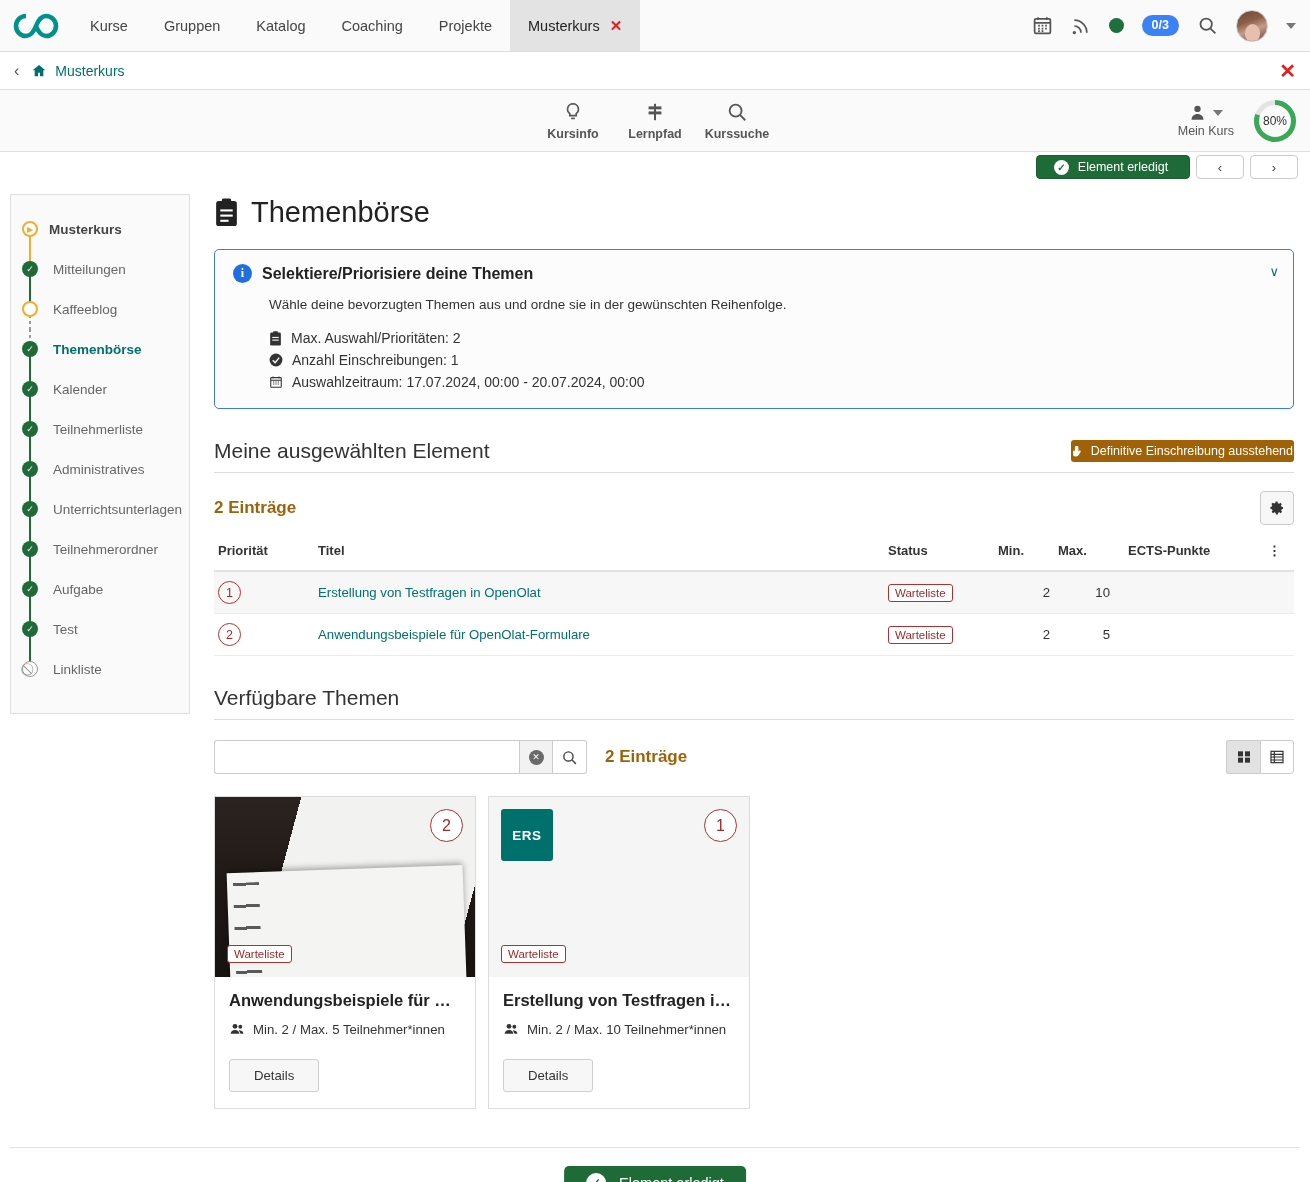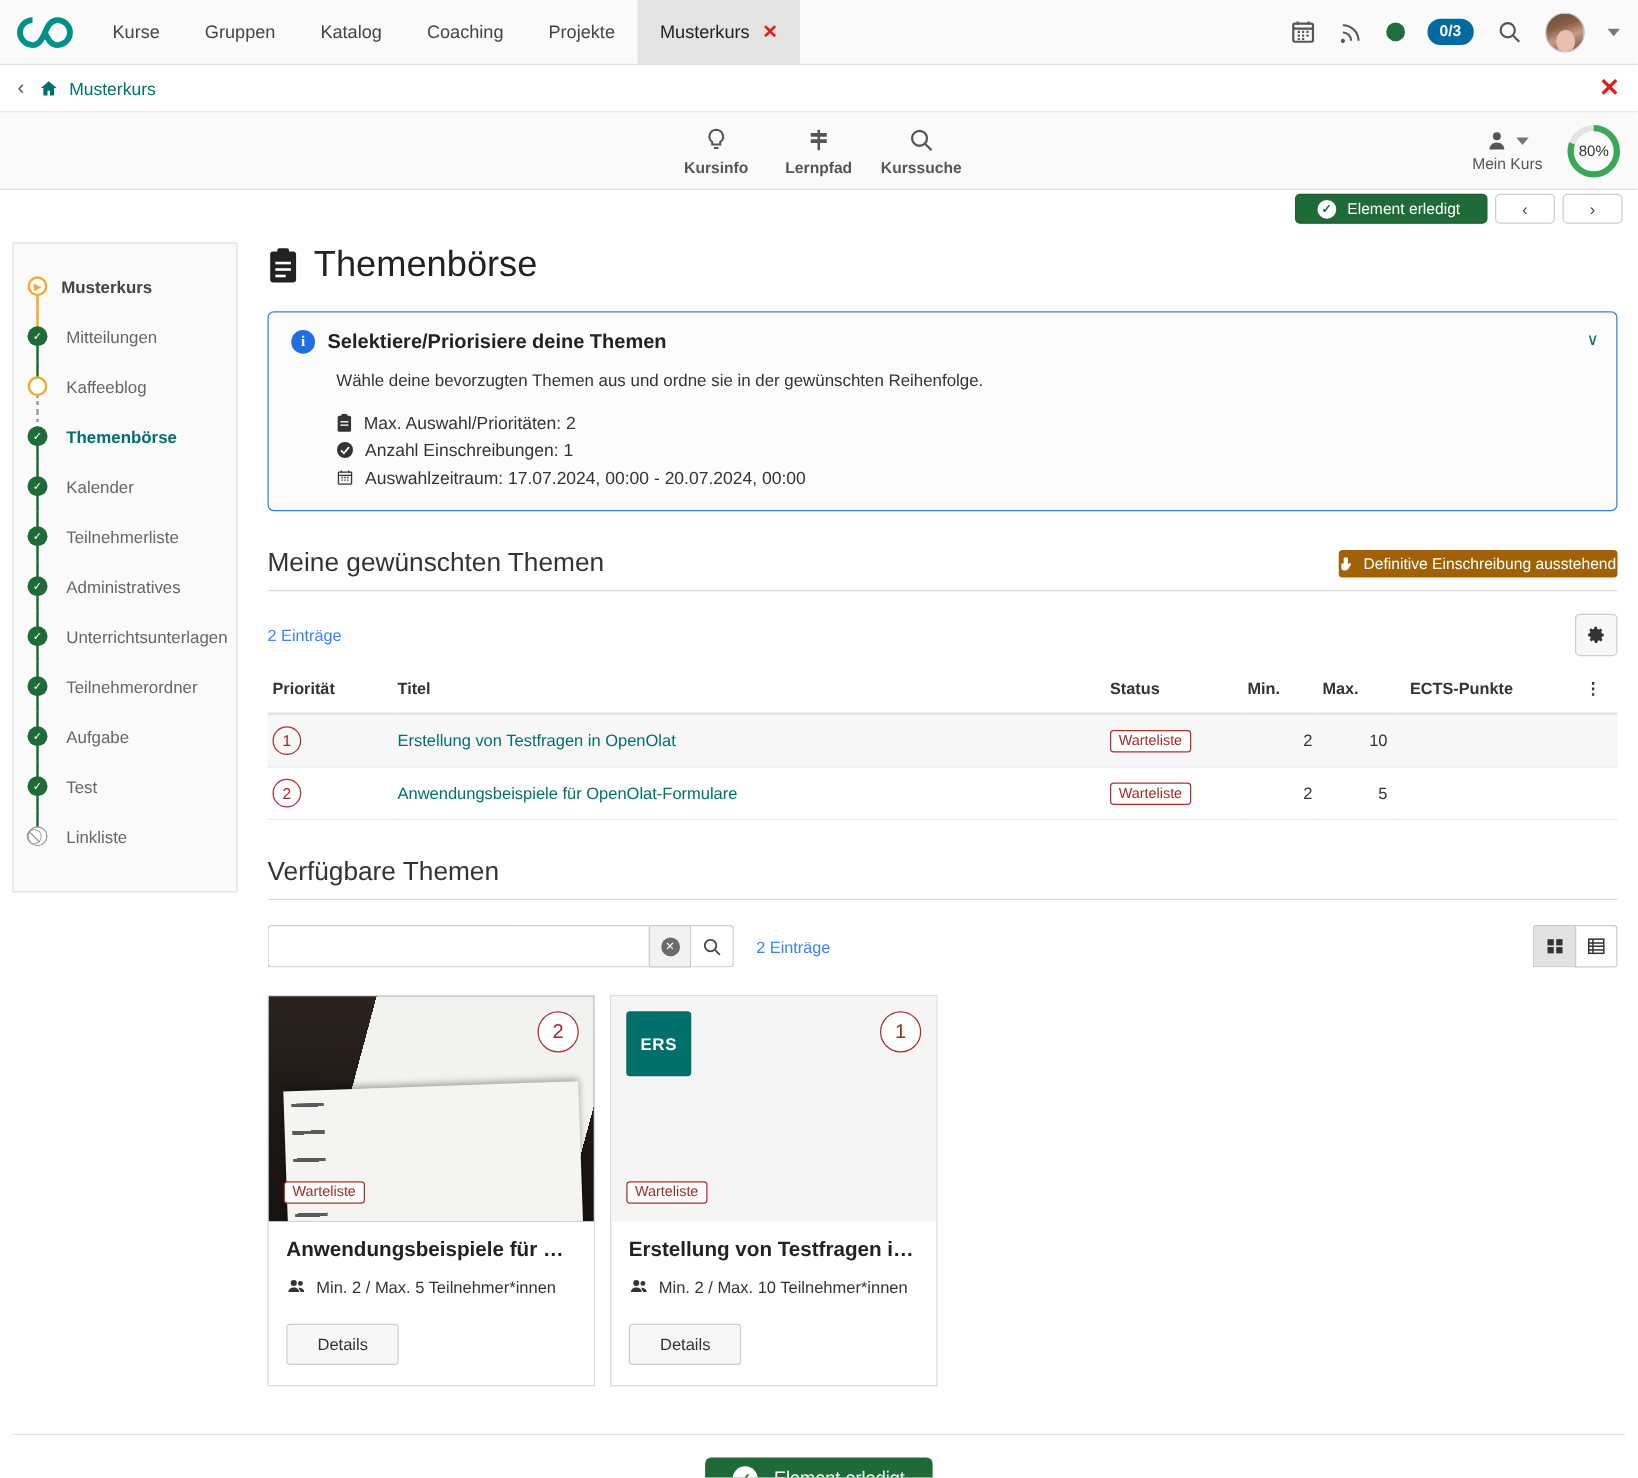--- a/index.html
+++ b/index.html
@@ -47,21 +47,21 @@
   }
   .nav-right {
     margin-left: auto;
     display: flex; align-items: center;
     gap: 18px;
     padding-right: 14px;
   }
   .nav-icon { color: #555; display: flex; align-items: center; cursor: pointer; }
   .status-dot { width: 15px; height: 15px; border-radius: 50%; background: #1f6f3e; }
   .count-pill {
-    background: #0369a1; color: #fff;
+    background: #3b82f6; color: #fff;
     border-radius: 11px;
     font-size: 12.5px; font-weight: bold;
     padding: 3px 10px;
     line-height: 1.2;
   }
   .avatar {
     width: 32px; height: 32px; border-radius: 50%;
     background: linear-gradient(160deg,#6b4a3a 0%, #8a5e45 35%, #c49a8a 60%, #6e4436 100%);
     border: 1px solid #ccc;
     position: relative; overflow: hidden;
@@ -245,21 +245,21 @@
     font-size: 12.5px;
     padding: 4px 1px;
     display: flex; align-items: center; gap: 6px;
     white-space: nowrap;
   }
 
   .table-toolbar {
     display: flex; align-items: center;
     margin-top: 18px;
   }
-  .entry-count { font-size: 13px; color: #3b82f6; }
+  .entry-count { font-size: 17px; color: #a16207; font-weight: bold; }
   .gear-btn {
     margin-left: auto;
     width: 34px; height: 34px;
     border: 1px solid #ccc; border-radius: 4px;
     background: #f7f7f7;
     display: flex; align-items: center; justify-content: center;
     cursor: pointer;
   }
 
   table.themen { width: 100%; border-collapse: collapse; margin-top: 12px; }
@@ -692,21 +692,21 @@
               <path d="M3 9h18"></path>
             <path d="M7 12h2M11 12h2M15 12h2M7 15.5h2M11 15.5h2M15 15.5h2"></path>
               <path d="M7 2.5v3M17 2.5v3"></path>
           </svg>
           <span>Auswahlzeitraum: 17.07.2024, 00:00 - 20.07.2024, 00:00</span>
         </div>
       </div>
     </div>
 
     <div class="section-head">
-      <span class="section-title">Meine gewünschten Themen</span>
+      <span class="section-title">Meine ausgewählten Element</span>
       <span class="badge-pending">
         <svg width="13" height="13" viewBox="0 0 24 24" fill="#fff">
           <path d="M10 2a1.8 1.8 0 0 1 1.8 1.8V12l1.4-1.4a1.7 1.7 0 0 1 2.6 2.2l-3.4 5.6A5 5 0 0 1 8 21H6a4 4 0 0 1-4-4v-5a1.7 1.7 0 0 1 3.4 0V4A1.8 1.8 0 0 1 7.2 2z"></path>
         </svg>
         <span>Definitive Einschreibung ausstehend</span>
       </span>
     </div>
 
     <div class="table-toolbar">
       <span class="entry-count">2 Einträge</span>

